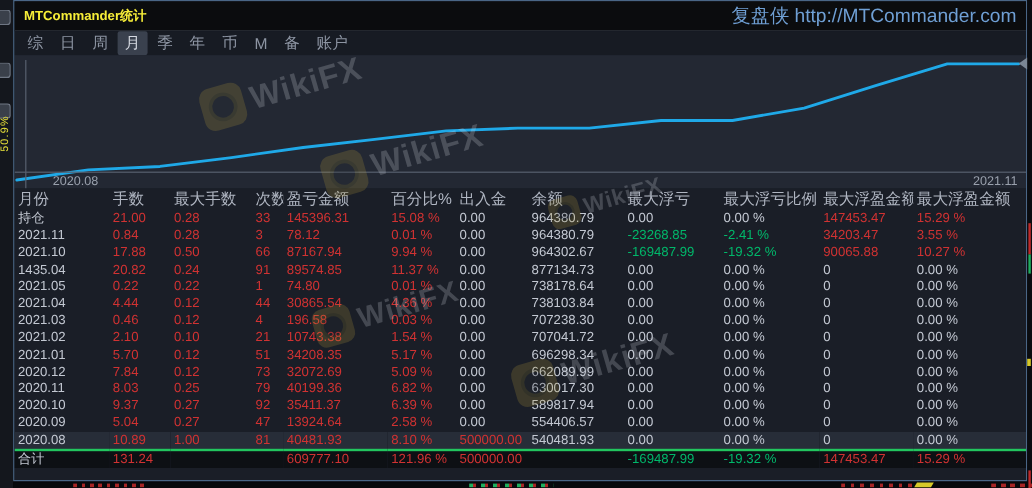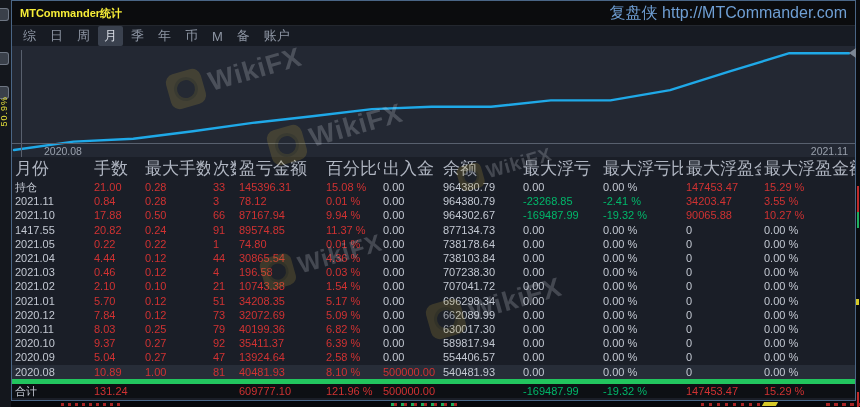--- a/index.html
+++ b/index.html
@@ -42,30 +42,30 @@
     transform:rotate(-16deg); pointer-events:none; z-index:5; }
   .wm .logo { width:36px; height:36px; border-radius:9px; background:var(--watermark-gold,#b59b3a);
     display:flex; align-items:center; justify-content:center; }
   .wm .logo .eye { width:24px; height:24px; border-radius:50%; background:#2a2d33;
     border:3px solid #8a7a2e; }
   .wm .txt { font-size:27px; font-weight:bold; color:#d8dde6; letter-spacing:1px; }
 
   
   .table-wrap { flex:1 1 auto; overflow:hidden; position:relative; background:#1a1e27; }
   table { border-collapse:collapse; table-layout:fixed; width:843px; }
-  th { text-align:left; font-weight:normal; color:var(--header-text,#b0b6c2); font-size:17px;
+  th { text-align:left; font-weight:normal; color:var(--header-text,#b0b6c2); font-size:13px;
     height:16px; padding:0 0 0 3px; white-space:nowrap; overflow:hidden; }
   td { font-size:11px; height:14.2px; line-height:14.2px; padding:0 0 0 3px;
     white-space:nowrap; overflow:hidden; }
   td.pos { color:var(--positive-red,#d03232); }
   td.neg { color:var(--negative-green,#00b76a); }
   td.neu { color:var(--neutral-text,#c3c8d2); }
   tr.sel { background:var(--selected-row-bg,#272d38); }
   tr.total { background:var(--total-row-bg,#0d1014); }
-  tr.total td { border-top:5px solid #22c55e; height:15px; }
+  tr.total td { border-top:2px solid #22c55e; height:15px; }
 
   
   .right-strip { position:absolute; left:856px; top:0; width:4px; height:407px; background:#0a0c10; }
   .bottom-strip { position:absolute; left:11px; top:402px; width:845px; height:5px; background:#07090c; }
   .sliver { position:absolute; }
   .arrow-left { position:absolute; width:0; height:0; border-top:5px solid transparent;
     border-bottom:5px solid transparent; border-right:7px solid #7b8694; }
 </style>
 </head>
 <body>
@@ -178,21 +178,21 @@
               <td class="pos">87167.94</td>
               <td class="pos">9.94 %</td>
               <td class="neu">0.00</td>
               <td class="neu">964302.67</td>
               <td class="neg">-169487.99</td>
               <td class="neg">-19.32 %</td>
               <td class="pos">90065.88</td>
               <td class="pos">10.27 %</td>
             </tr>
             <tr>
-              <td class="neu">1417.55</td>
+              <td class="neu">1435.04</td>
               <td class="pos">20.82</td>
               <td class="pos">0.24</td>
               <td class="pos">91</td>
               <td class="pos">89574.85</td>
               <td class="pos">11.37 %</td>
               <td class="neu">0.00</td>
               <td class="neu">877134.73</td>
               <td class="neu">0.00</td>
               <td class="neu">0.00 %</td>
               <td class="neu">0</td>

